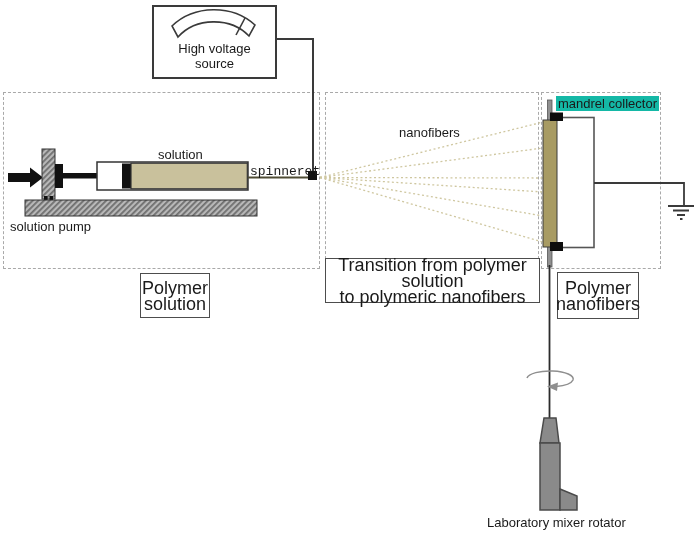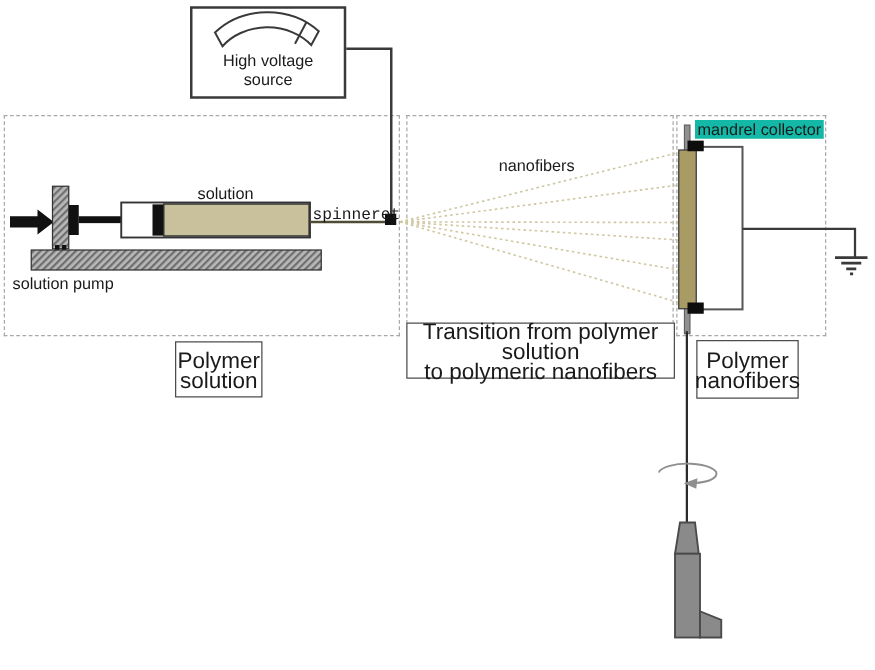--- a/index.html
+++ b/index.html
@@ -93,20 +93,21 @@
     </svg>
     <div class="hv-label">High voltage
 source</div>
   </div>
 
   <div class="abs float-label lbl" style="left:158px;top:147px;">solution</div>
   <div class="abs float-label lbl" style="left:250px;top:164px;font-family:Liberation Mono, monospace;">spinneret</div>
   <div class="abs float-label lbl" style="left:10px;top:219px;">solution pump</div>
   <div class="abs float-label lbl" style="left:399px;top:125px;">nanofibers</div>
   <div class="abs float-label lbl" style="left:556px;top:96px;background:#14b8a6;padding:0 2px;">mandrel collector</div>
+  <div class="abs float-label lbl" style="left:487px;top:515px;">Laboratory mixer rotator</div>
 
   <div class="abs stage-box lbl" style="left:140px;top:273px;width:68px;height:43px;">Polymer
 solution</div>
   <div class="abs stage-box lbl" style="left:325px;top:258px;width:213px;height:43px;">Transition from polymer solution
 to polymeric nanofibers</div>
   <div class="abs stage-box lbl" style="left:557px;top:272px;width:80px;height:45px;">Polymer
 nanofibers</div>
 
 </div>
 

